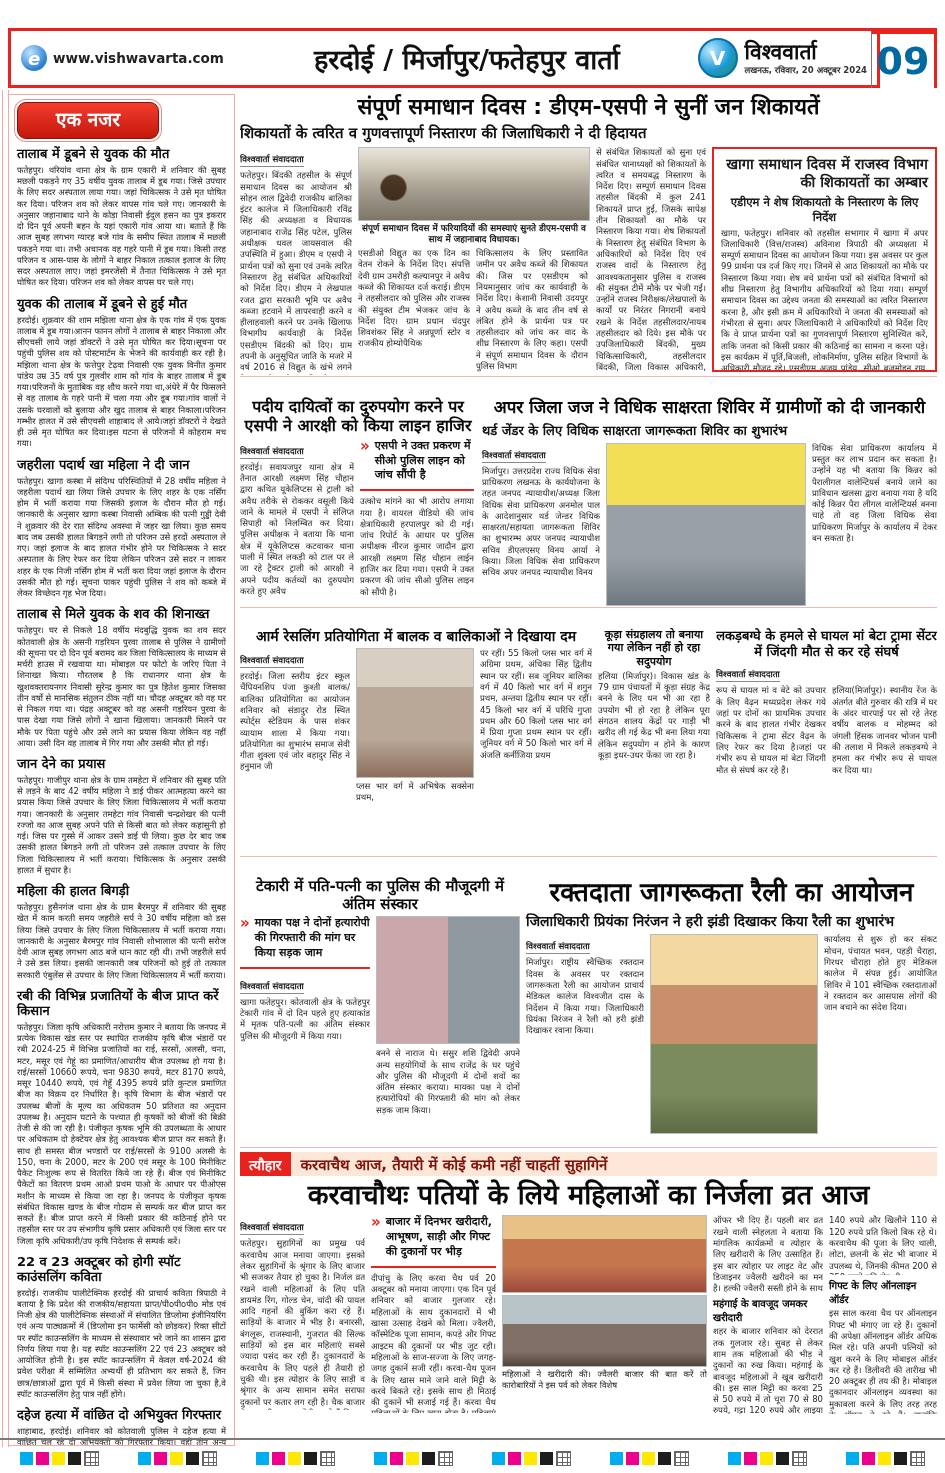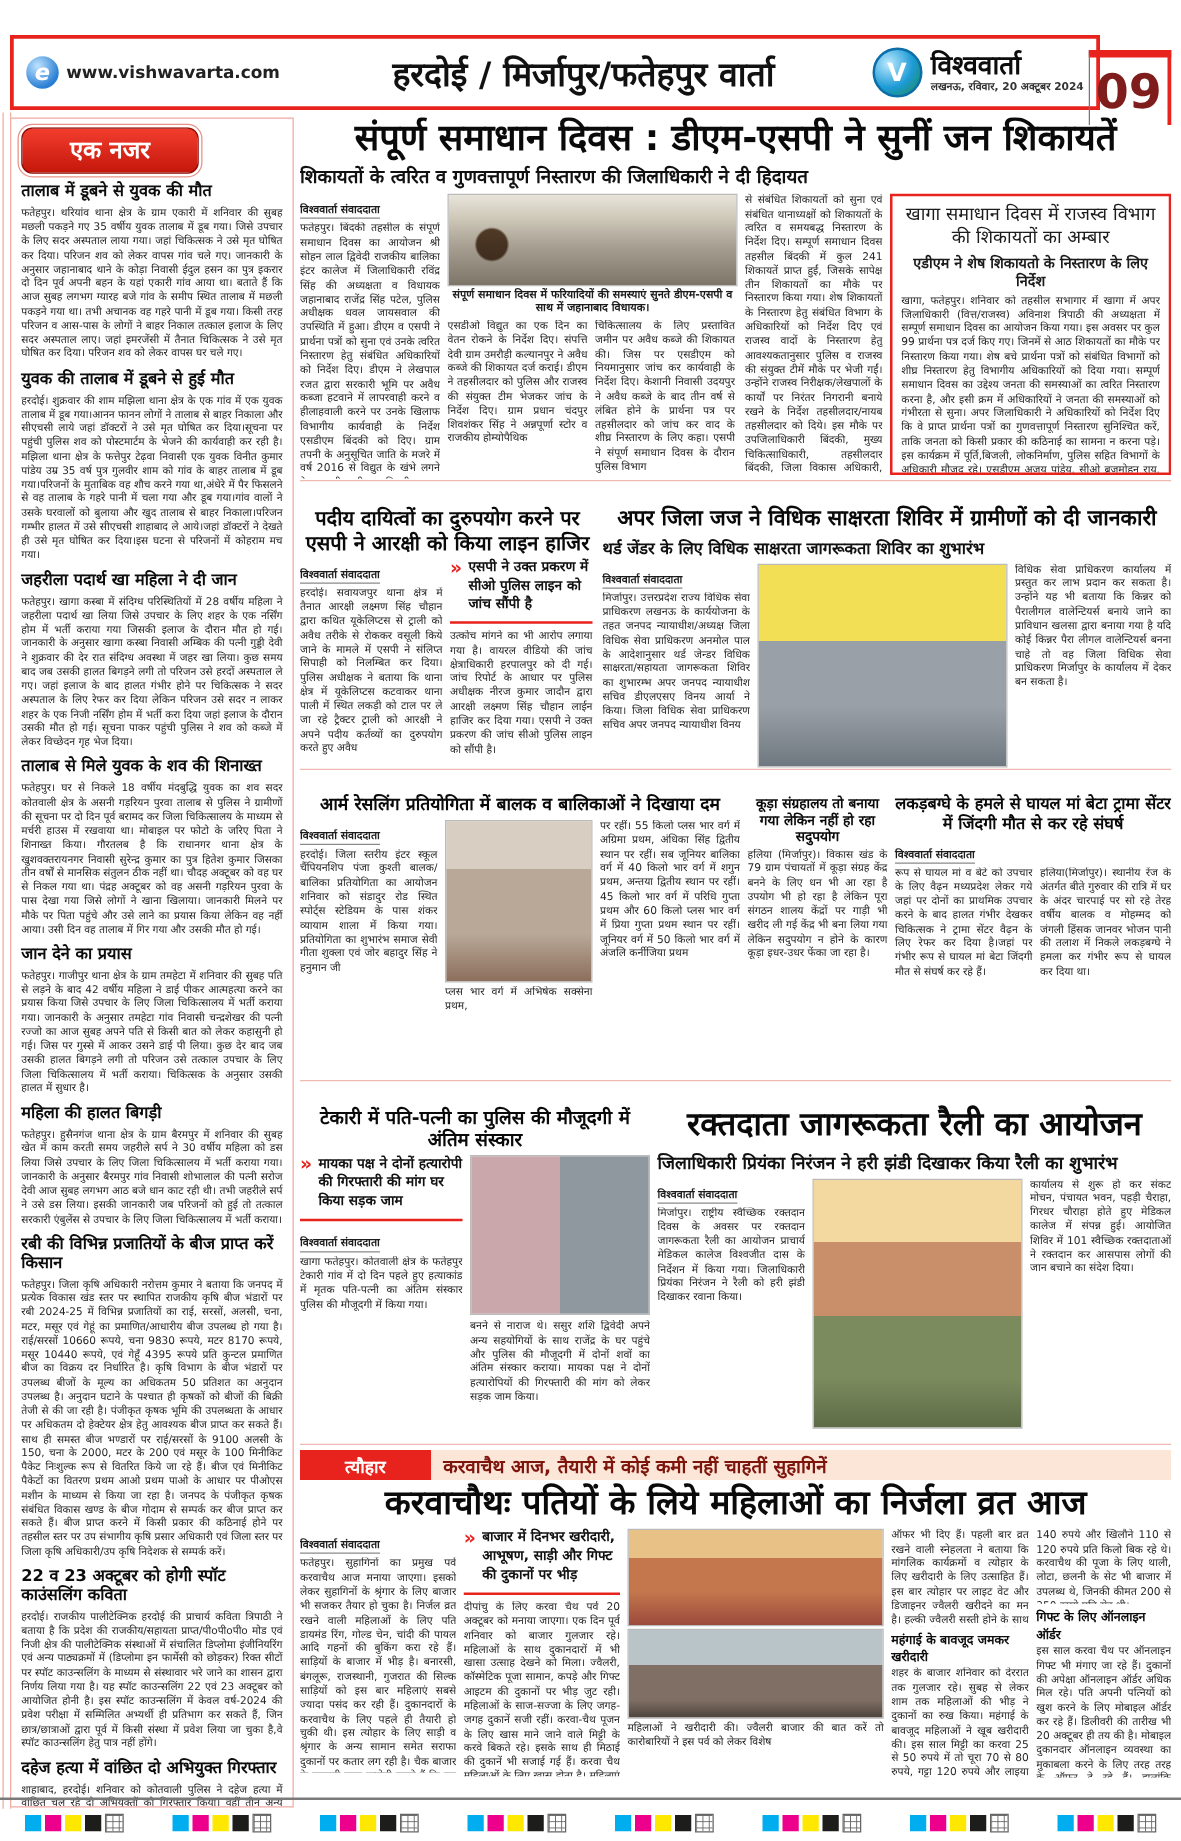--- a/index.html
+++ b/index.html
@@ -9,21 +9,21 @@
   .hdr{position:absolute;left:8px;top:28px;width:872px;height:60px;border:3px solid #e8221c;box-sizing:border-box;display:flex;align-items:center;background:#fff}
   .hdr-left{display:flex;align-items:center;gap:6px;padding-left:10px;width:215px}
   .eicon{width:26px;height:26px;border-radius:50%;background:radial-gradient(circle at 35% 30%,#bfe3ff,#2a7fd4 70%);color:#fff;font-weight:700;font-style:italic;font-size:18px;display:flex;align-items:center;justify-content:center}
   .url{font-size:13.5px;font-weight:700;color:#222}
   .hdr-title{flex:1;text-align:center;font-size:27px;font-weight:700;color:#111;white-space:nowrap}
   .hdr-brand{display:flex;align-items:center;gap:7px;padding-right:10px}
   .vlogo{width:36px;height:36px;border-radius:50%;background:radial-gradient(circle at 30% 30%,#bde9ff,#1c9ad6 55%,#1f8a46 100%);color:#fff;font-weight:700;font-size:20px;display:flex;align-items:center;justify-content:center;border:2px solid #0c6ea8}
   .bwrap{display:flex;flex-direction:column;line-height:1.05}
   .bwrap b{font-size:21px;color:#0d0d0d}
   .bwrap i{font-style:normal;font-size:8.5px;font-weight:700;color:#333;margin-top:3px}
-  .pageno{position:absolute;right:8px;top:40px;width:66px;height:60px;box-sizing:border-box;border-top:6px solid #e8221c;border-right:3px solid #e8221c;border-left:1px solid #777;display:flex;align-items:center;justify-content:center;font-size:38px;font-weight:700;color:#7f1d1d}
+  .pageno{position:absolute;right:8px;top:28px;width:66px;height:60px;box-sizing:border-box;border-top:6px solid #e8221c;border-right:3px solid #e8221c;border-left:1px solid #777;display:flex;align-items:center;justify-content:center;font-size:38px;font-weight:700;color:#0369a1}
   
   .sb{position:absolute;left:8px;top:94px;width:227px;height:1352px;border:1px solid #f2aaa2;box-sizing:border-box;padding:7px 8px;overflow:hidden;background:#fff}
   .sb-hdr{width:140px;background:linear-gradient(#f23d2e,#c4170b);color:#fff;font-size:19px;font-weight:700;text-align:center;padding:3px 0 6px;border-radius:9px;border:1px solid #8e0e05;box-shadow:0 0 0 2px #fff,0 0 0 3px #e8918a}
   .si h3{font-size:13px;margin:8px 0 3px;line-height:1.15;color:#0d0d0d}
   .si p{margin:0;font-size:8.4px;line-height:1.34;text-align:justify;color:#262626}
   
   .main{position:absolute;left:240px;top:94px;width:697px;height:1352px;overflow:hidden}
   .row{display:flex;gap:6px}
   .rule{border-bottom:1px solid #f0b9b2;margin:4px 0}
   .jt{font-size:8.5px;line-height:1.33;text-align:justify;color:#262626;overflow:hidden}
@@ -33,28 +33,28 @@
   .quote .mk{color:#e8221c;font-weight:900;font-size:15px;line-height:1}
   .quote .qt{font-size:11px;font-weight:700;line-height:1.35;color:#111}
   .ph{border:1px solid #bbb;box-sizing:border-box}
   .ph1{background:linear-gradient(180deg,#e8e4da 0%,#cfc9ba 25%,#a9a294 55%,#7d7668 100%),radial-gradient(circle at 15% 55%,#6b4f3a 0 6%,transparent 7%);background-blend-mode:multiply}
   .ph2{background:linear-gradient(180deg,#f2df56 0 38%,#9aa0a8 38% 70%,#6f7880 100%)}
   .ph3{background:linear-gradient(180deg,#d8cfc2 0 30%,#b9a898 30% 70%,#8c6f5c 100%),radial-gradient(circle at 70% 60%,#c23b2e 0 10%,transparent 11%)}
   .ph4{background:linear-gradient(90deg,#c9a7ab 0 50%,#8f979f 50% 100%)}
   .ph5{background:linear-gradient(180deg,#f3d8a0 0 25%,#c98f6a 25% 55%,#7c8b5e 55% 80%,#5d6b46 100%),radial-gradient(circle at 25% 40%,#c22 0 7%,transparent 8%)}
   .ph6{background:linear-gradient(180deg,#e8c187 0 30%,#c4774d 30% 65%,#9c4a3c 100%)}
   .ph7{background:linear-gradient(180deg,#b9c4c9 0 40%,#7f6f64 40% 80%,#4e443c 100%)}
-  .h-lead{font-size:29px;font-weight:700;text-align:center;white-space:nowrap;margin:0;line-height:1.15;color:#0a0a0a}
+  .h-lead{font-size:22px;font-weight:700;text-align:center;white-space:nowrap;margin:0;line-height:1.15;color:#0a0a0a}
   .h-sub{font-size:15px;font-weight:700;margin:3px 0 5px;color:#111}
   .h2{font-weight:700;text-align:center;color:#0a0a0a;margin:16px 0 3px;line-height:1.2}
   .sidebox{border:2px solid #e8221c;box-sizing:border-box;padding:5px 7px;overflow:hidden}
-  .sidebox .bt{font-size:14.5px;font-weight:400;text-align:center;line-height:1.25;margin:1px 0}
+  .sidebox .bt{font-size:14.5px;font-weight:700;text-align:right;line-height:1.25;margin:1px 0}
   .sidebox .bs{font-size:11.5px;font-weight:700;text-align:center;margin:2px 0 4px}
   .band{display:flex;align-items:stretch;margin-bottom:3px}
-  .tag{background:#e8221c;color:#fff;font-size:14px;font-weight:700;padding:2px 36px;display:flex;align-items:center}
+  .tag{background:#e8221c;color:#fff;font-size:14px;font-weight:700;padding:2px 9px;display:flex;align-items:center}
   .bandtxt{flex:1;background:#fbe6d8;color:#7e150c;font-weight:700;font-size:15px;padding:2px 10px;display:flex;align-items:center}
   .subh{font-size:10px;font-weight:700;margin:3px 0 2px;color:#0d0d0d}
   
   .bars{position:absolute;left:0;right:0;bottom:3px;height:24px;border-top:2px solid #7a7a7a;padding-top:6px;display:flex;justify-content:space-around;align-items:center}
   .cmyk{display:flex;gap:3px;align-items:center}
   .cmyk i{width:13px;height:13px;display:block}
   .c{background:#00aeef}.m{background:#ec008c}.y{background:#ffe800}.k{background:#1d1d1b}
   .reg{width:17px;height:13px;border:1px solid #666;background-image:linear-gradient(#666 1px,transparent 1px),linear-gradient(90deg,#666 1px,transparent 1px);background-size:5px 5px}
 </style>
 </head>

